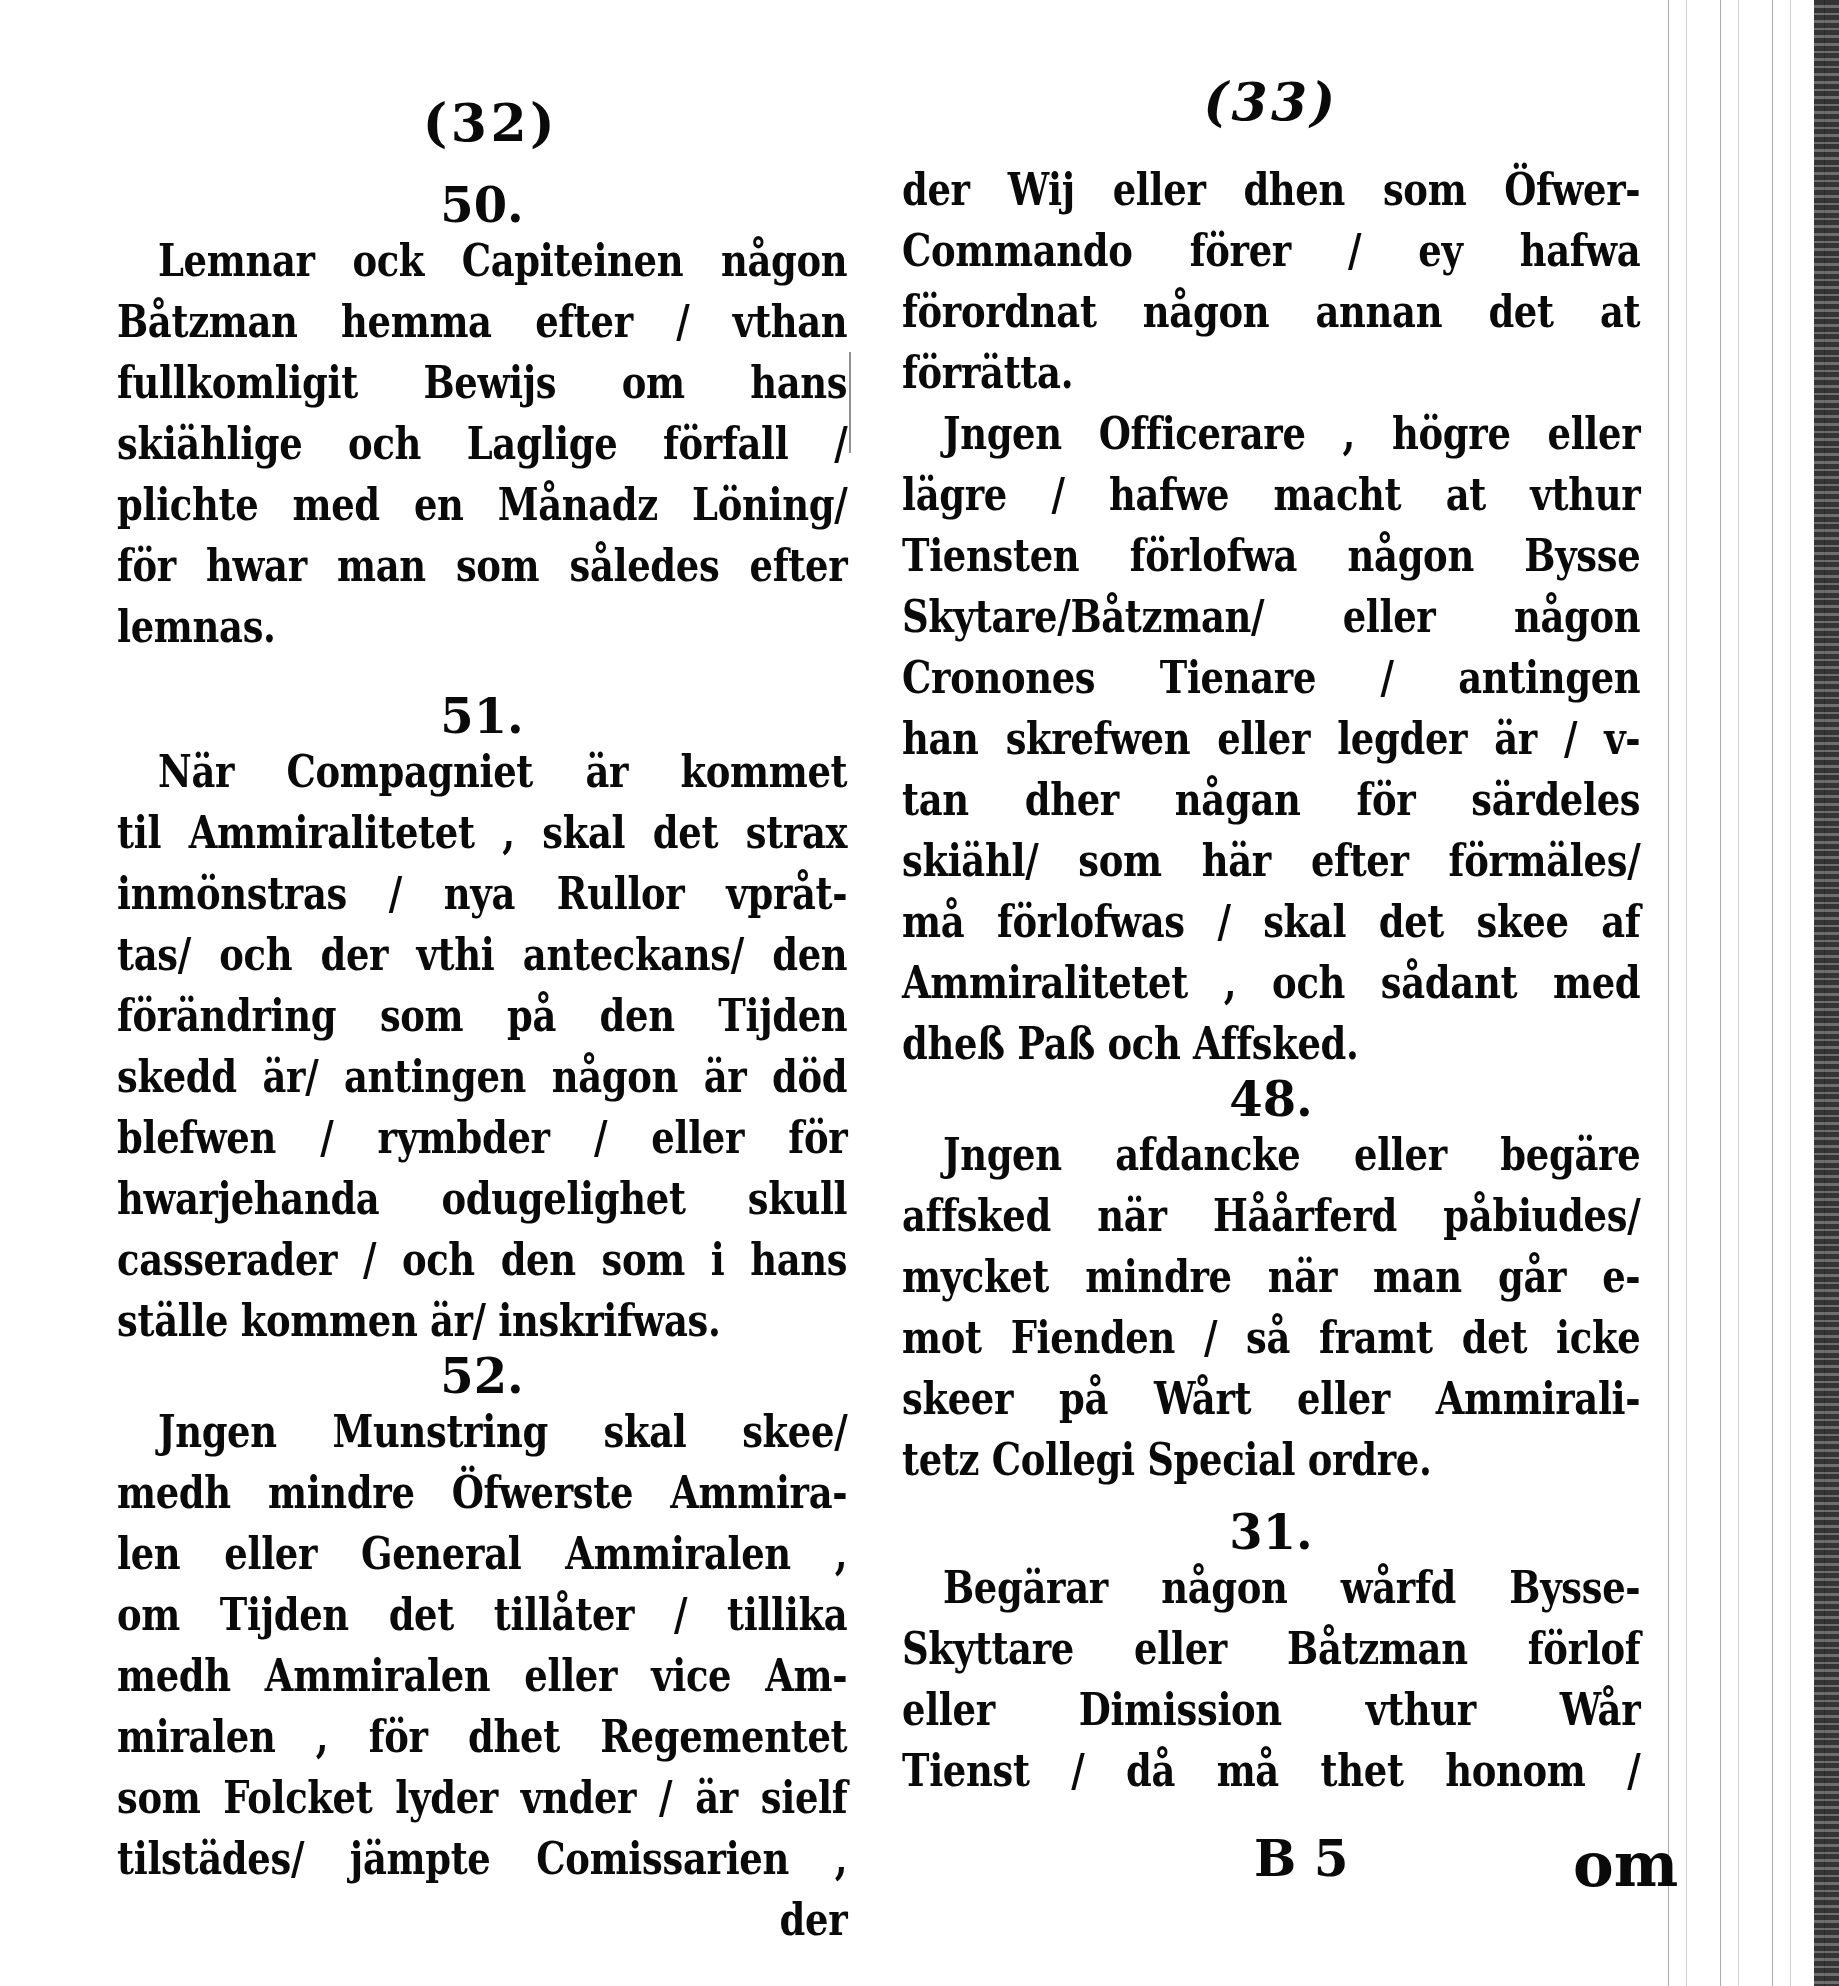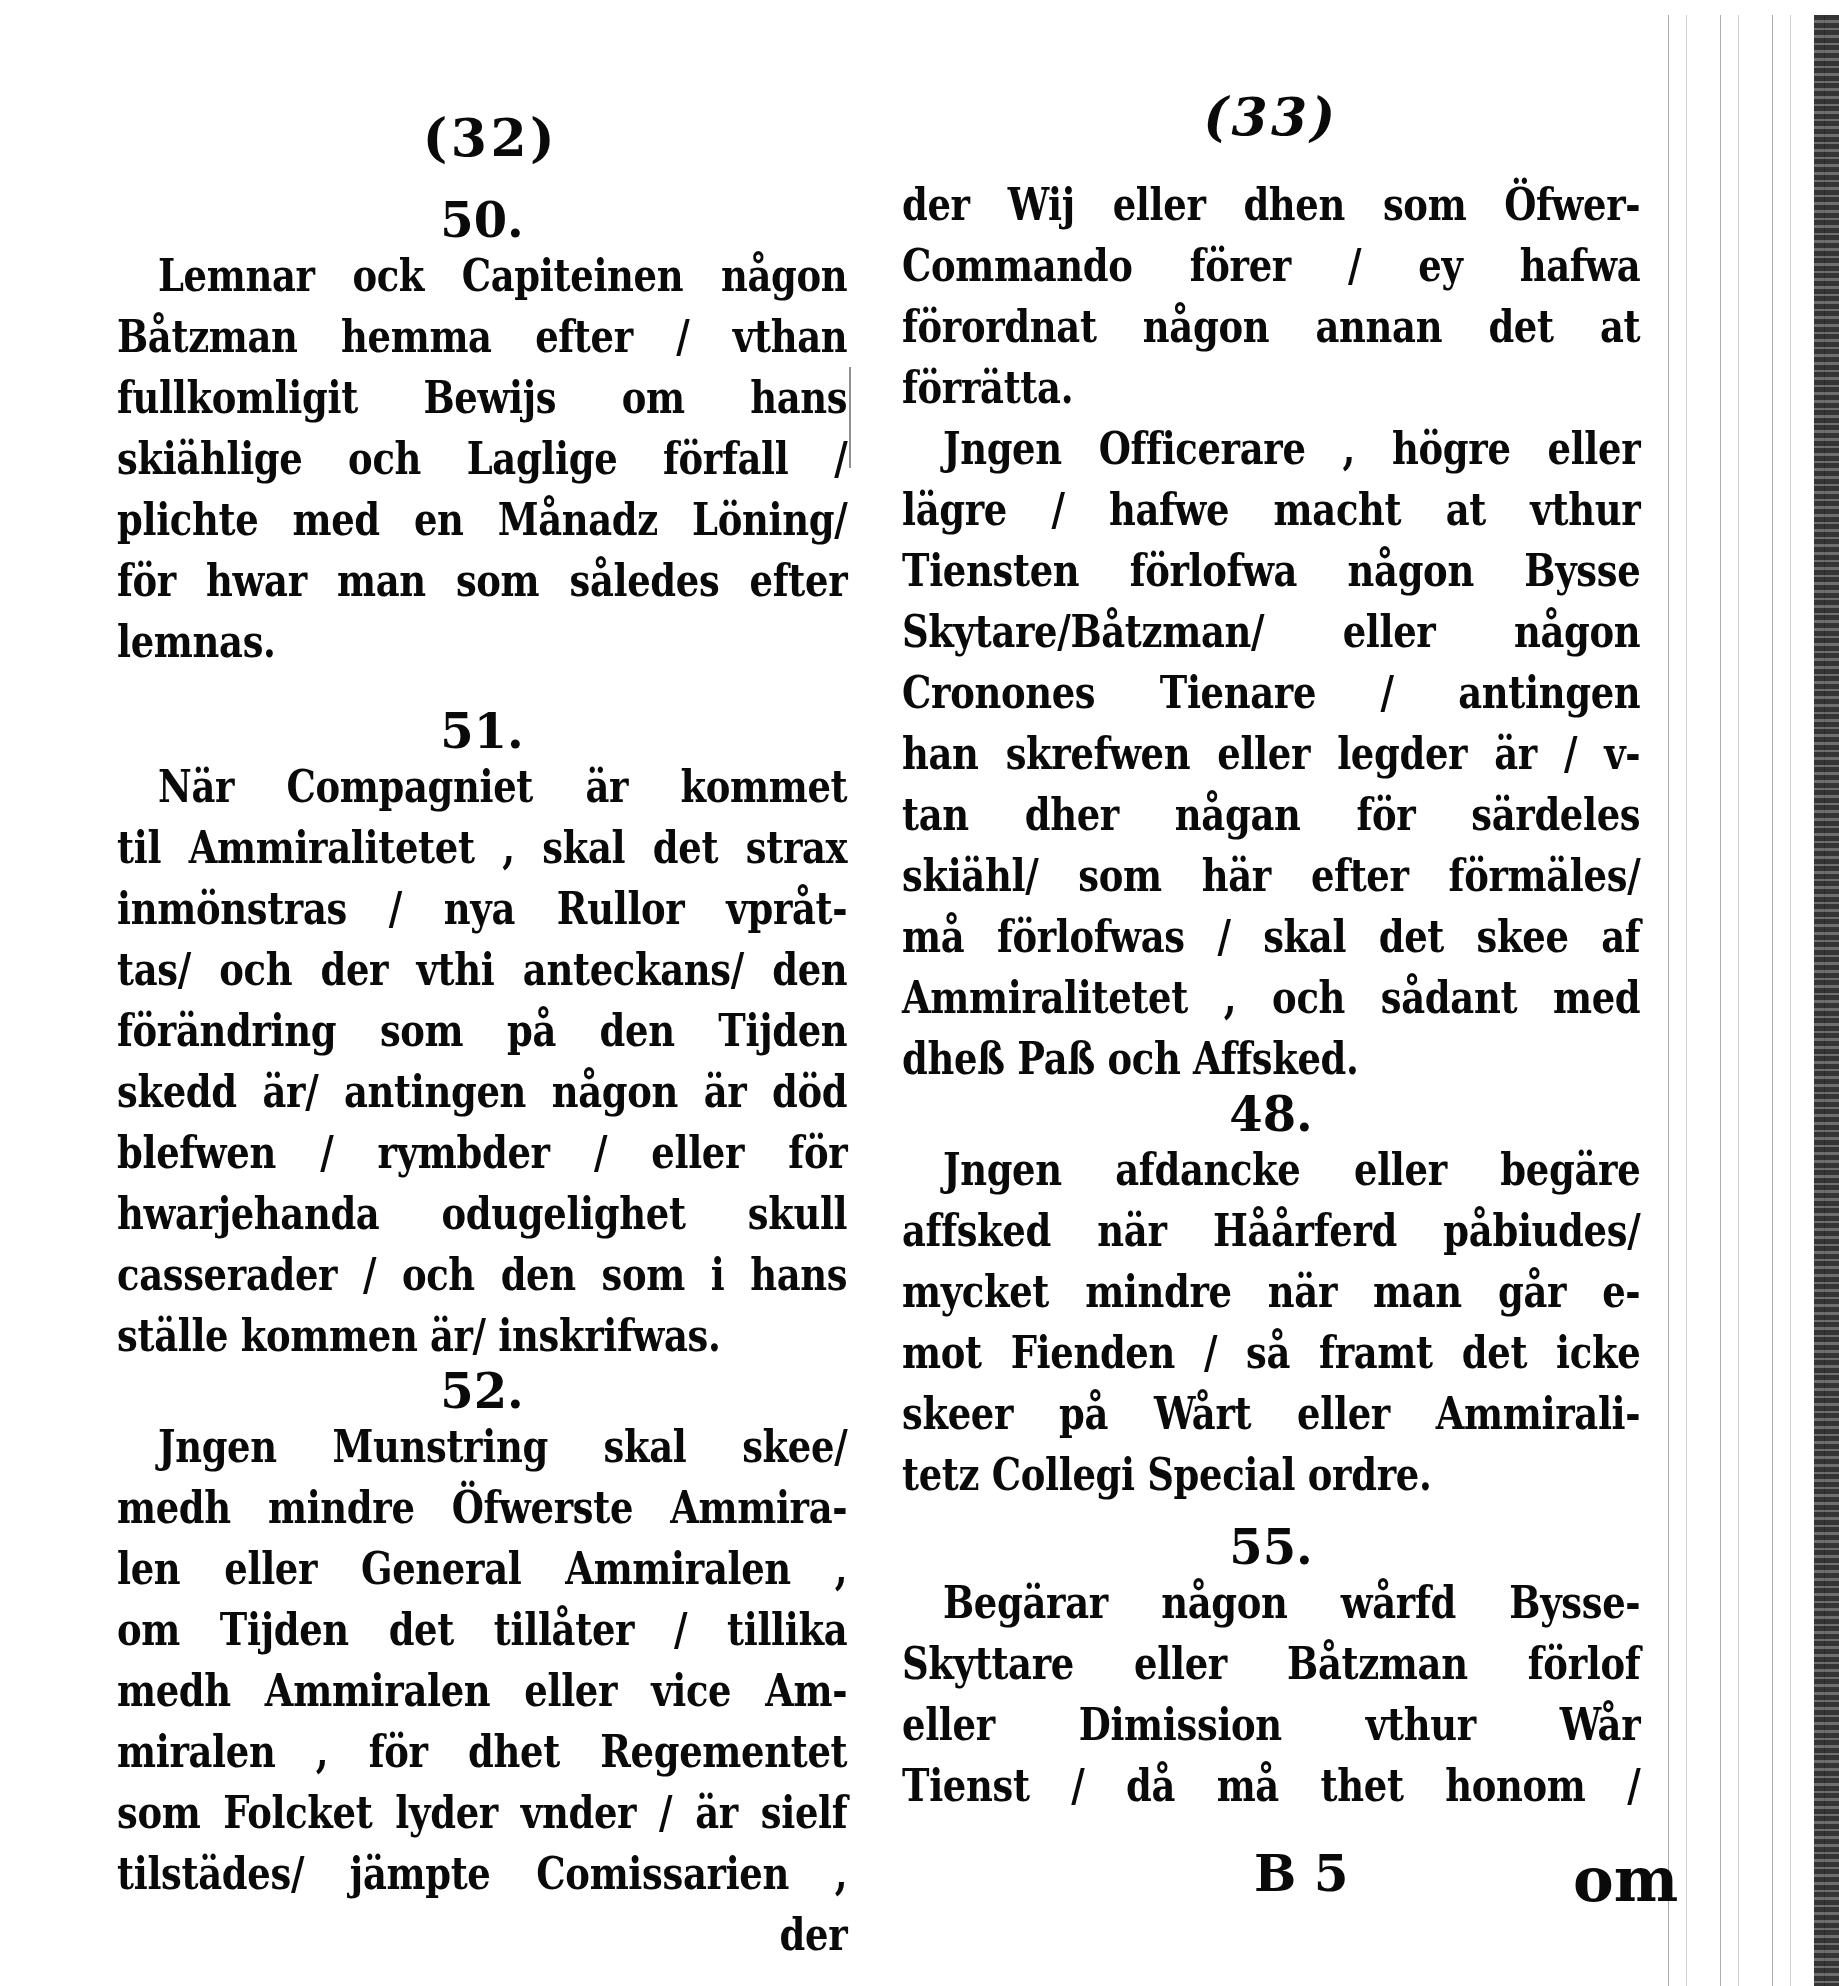--- a/index.html
+++ b/index.html
@@ -12,21 +12,20 @@
       height: 1987px;
       position: relative;
       overflow: hidden;
       font-family: "DejaVu Serif", "Liberation Serif", serif;
       color: #0a0a0a;
     }
     .scan {
       position: absolute;
       inset: 0;
       background: #ffffff;
-      margin-top: 15px;
     }
     .page {
       position: absolute;
       top: 0;
     }
     .page-left {
       left: 117px;
       width: 730px;
     }
     .page-right {
@@ -201,21 +200,21 @@
       <p class="section-num">48.</p>
       <p class="line indent">Jngen afdancke eller begäre</p>
       <p class="line">affsked när Håårferd påbiudes/</p>
       <p class="line">mycket mindre när man går e-</p>
       <p class="line">mot Fienden / så framt det icke</p>
       <p class="line">skeer på Wårt eller Ammirali-</p>
       <p class="line short">tetz Collegi Special ordre.</p>
 
       <div class="gap-s"></div>
 
-      <p class="section-num">55.</p>
+      <p class="section-num">31.</p>
       <p class="line indent">Begärar någon wårfd Bysse-</p>
       <p class="line">Skyttare eller Båtzman förlof</p>
       <p class="line">eller Dimission vthur Wår</p>
       <p class="line">Tienst / då må thet honom /</p>
     </div>
 
     <div class="signature">B 5</div>
     <div class="catchword">om</div>
   </div>
 

